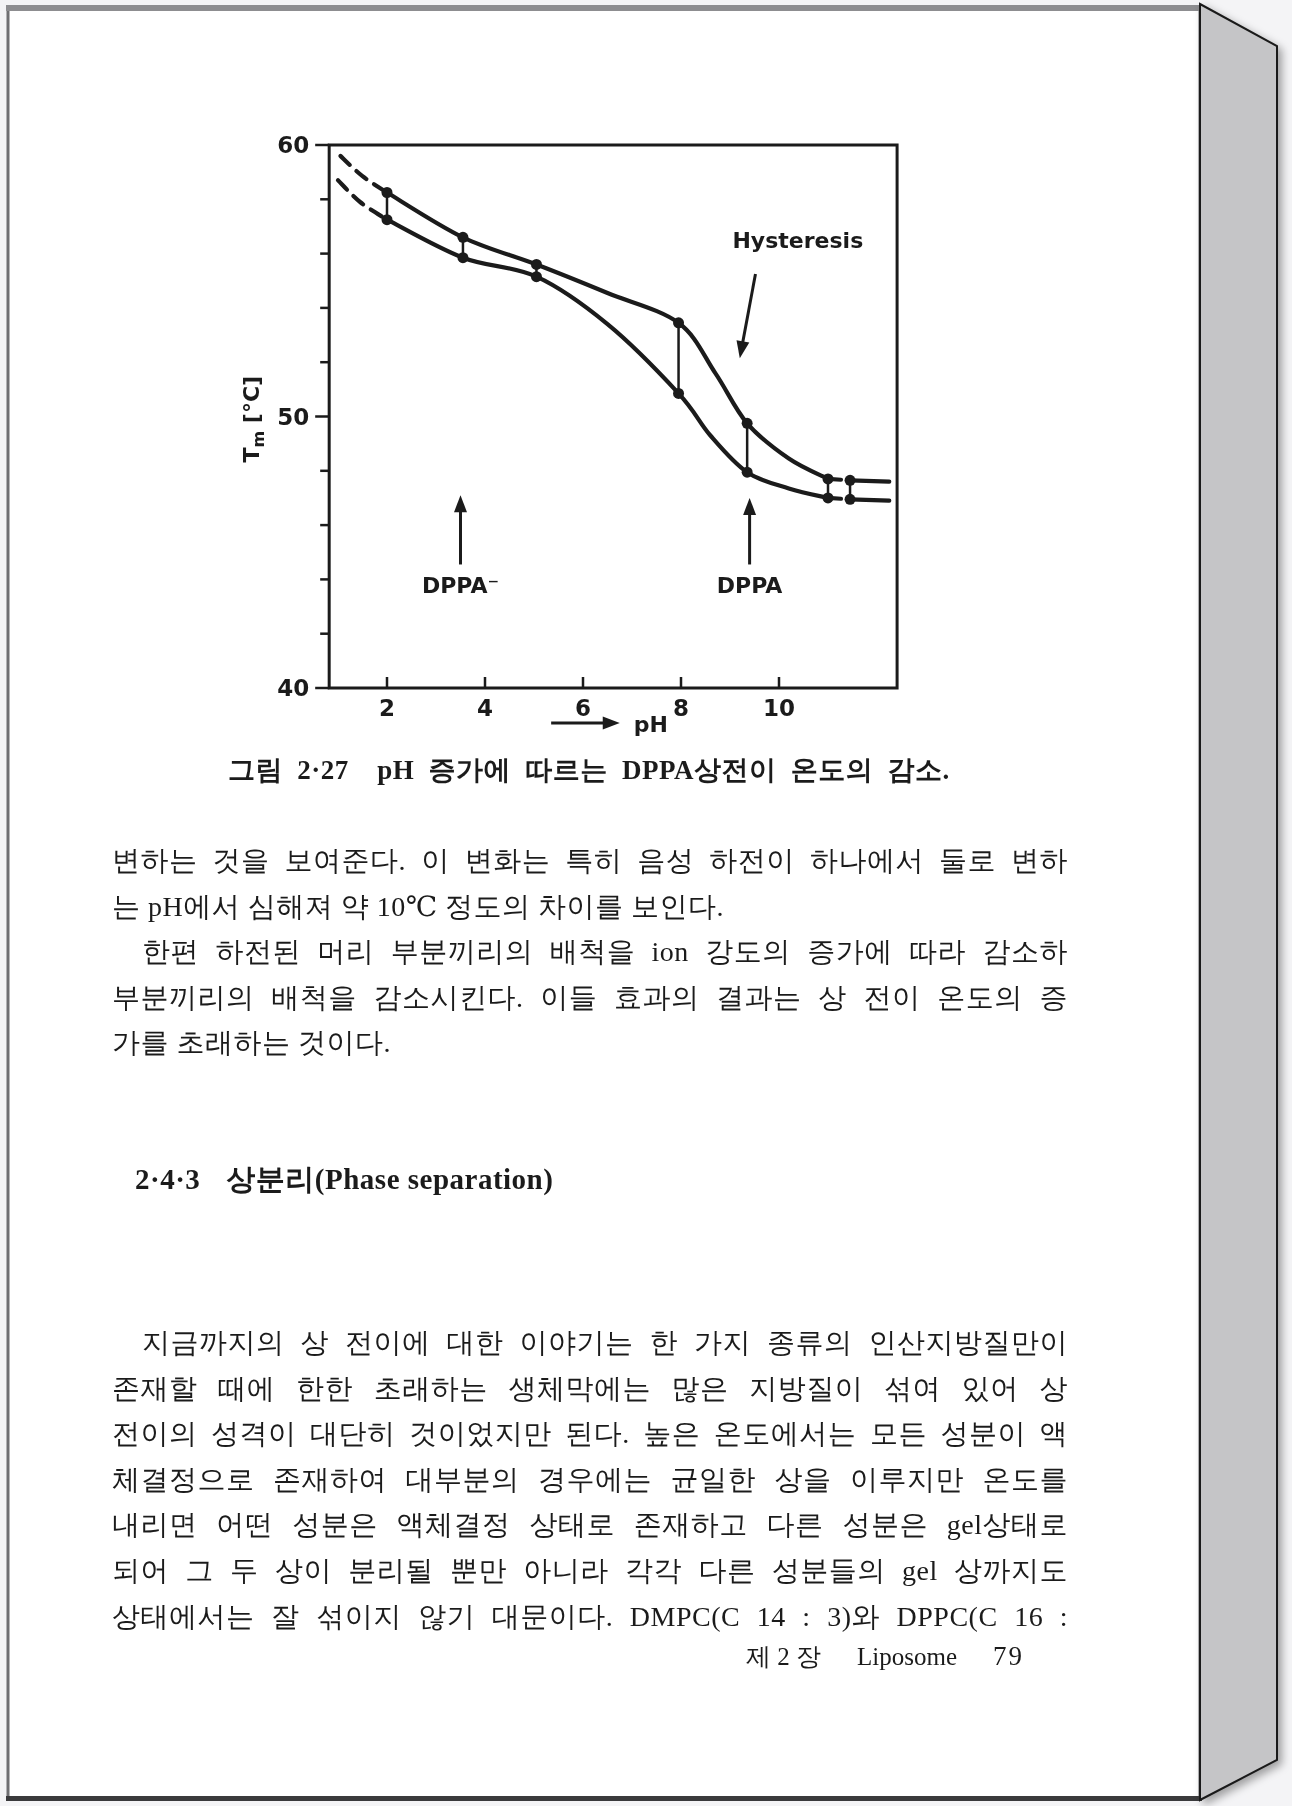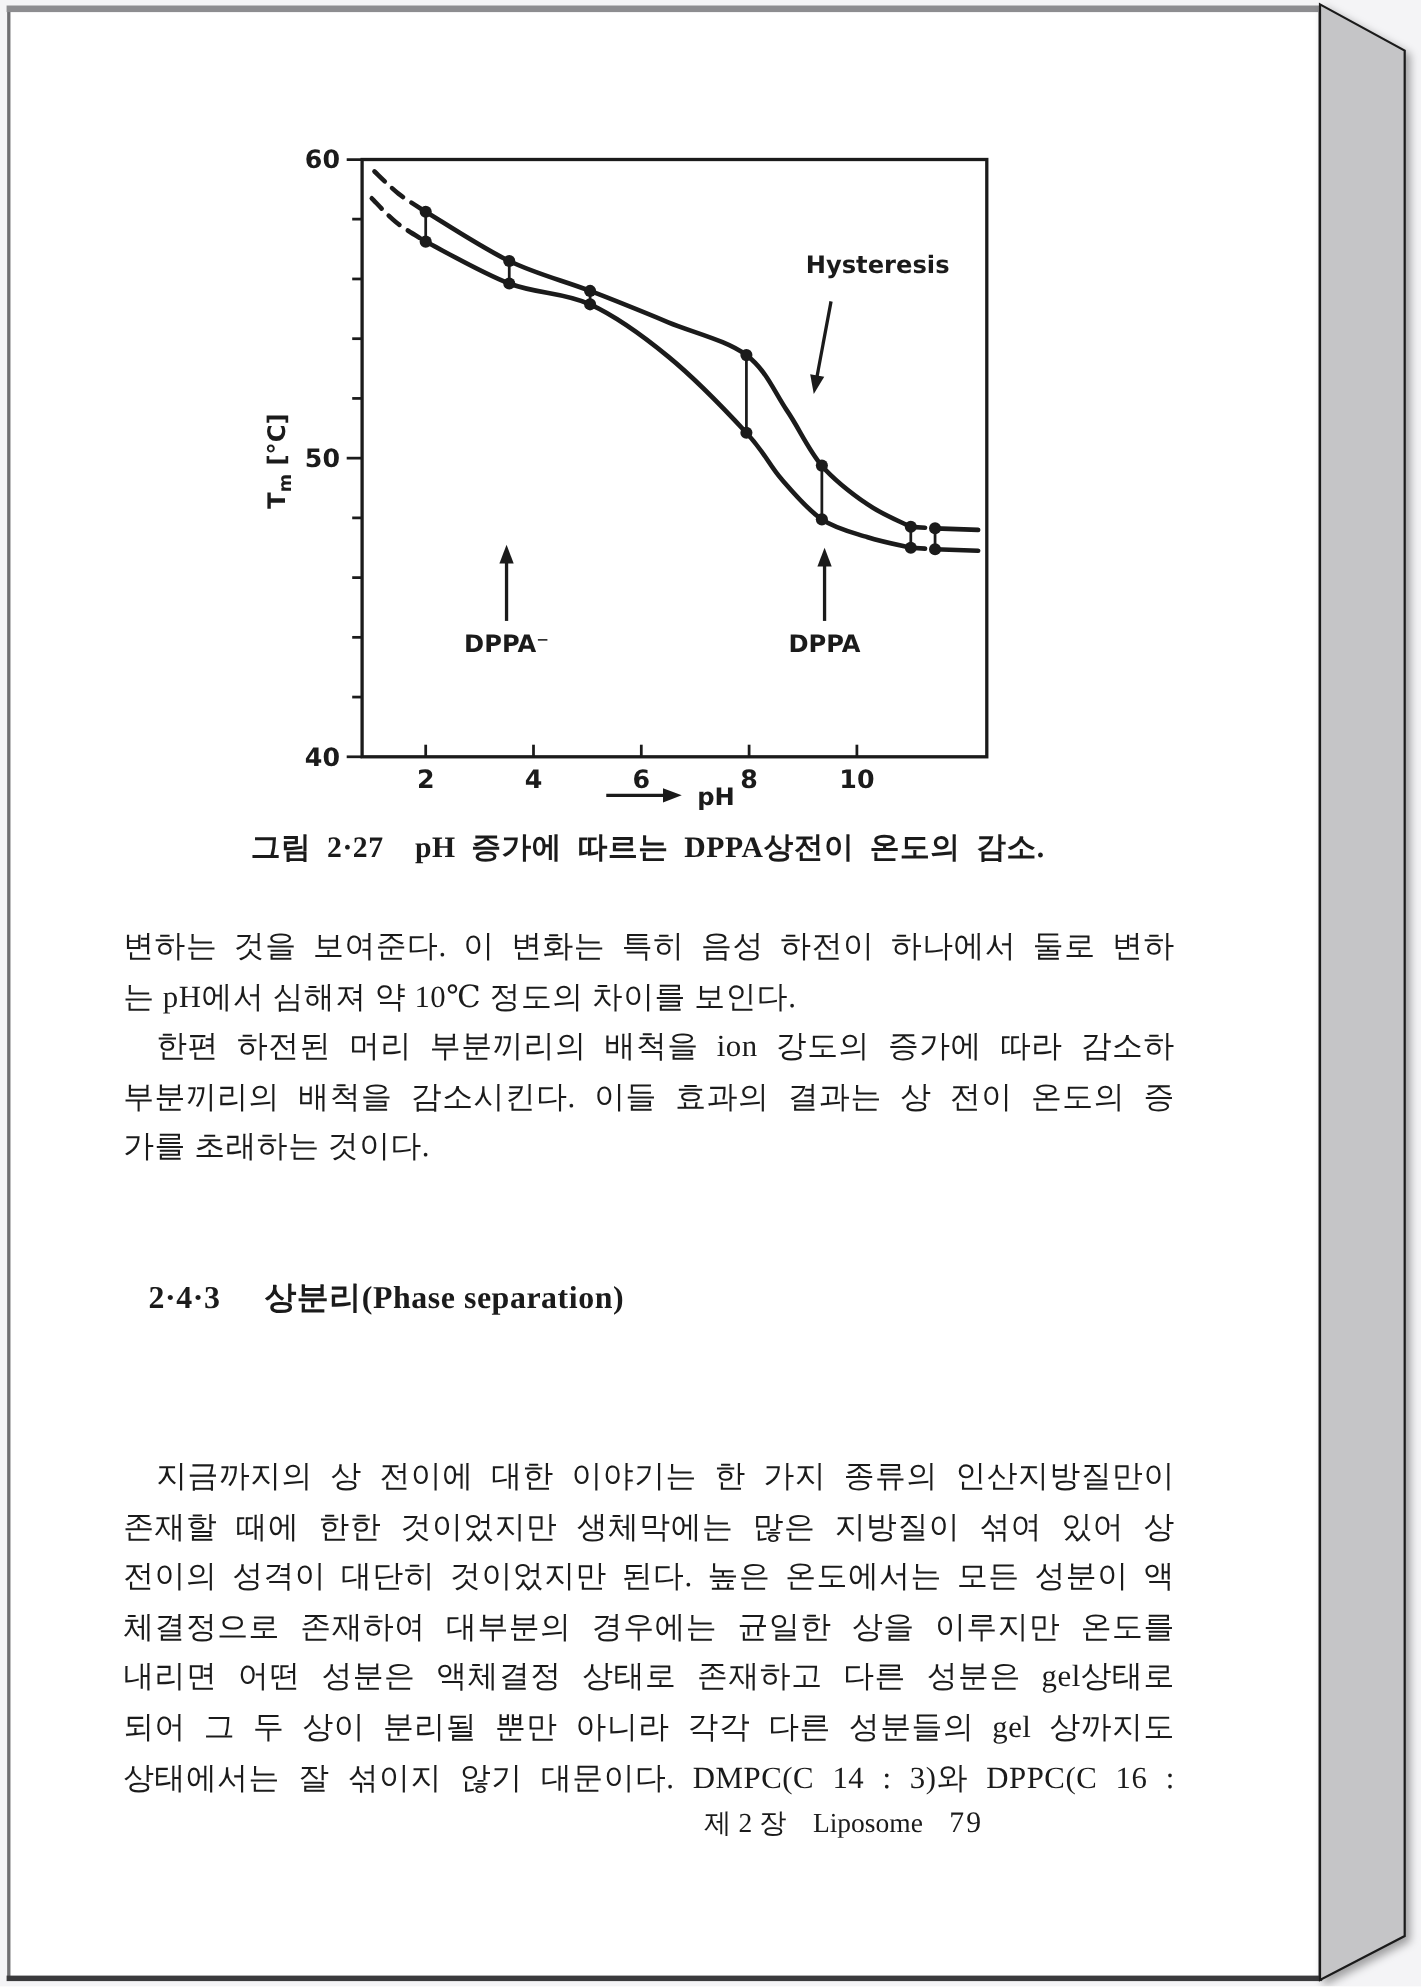--- a/index.html
+++ b/index.html
@@ -13,23 +13,23 @@
   #chart .ann{font-size:22px;fill:#1b1b1b;}
   .caption{position:absolute;left:228px;top:752px;width:760px;font-size:27px;font-weight:700;
            letter-spacing:.5px;word-spacing:7px;white-space:pre-wrap;}
   .para{position:absolute;left:112px;width:956px;font-size:28px;}
   .jline{height:45.6px;line-height:45.6px;white-space:nowrap;letter-spacing:.5px;}
   .jline.just{white-space:normal;text-align:justify;text-align-last:justify;}
   .jline.ind{padding-left:30px;}
   #para1{top:838px;}
   #para2{top:1320px;}
   .heading{position:absolute;left:135px;top:1160px;font-size:29px;font-weight:bold;letter-spacing:.5px;}
-  .heading .num{margin-right:40px;}
-  .footer{position:absolute;top:1640px;left:640px;width:384px;display:flex;justify-content:flex-start;
-          align-items:baseline;gap:24px;font-size:25px;}
+  .heading .num{margin-right:26px;}
+  .footer{position:absolute;top:1640px;left:640px;width:384px;display:flex;justify-content:flex-end;
+          align-items:baseline;gap:36px;font-size:25px;}
   .footer .pagenum{font-size:27px;letter-spacing:2px;}
 </style>
 </head>
 <body>
 
 <div class="canvas">
 
   <svg class="backdrop" width="1292" height="1806">
     <rect x="0" y="0" width="1292" height="1806" fill="#f4f4f6"></rect>
     <rect x="8" y="8" width="1192" height="1791" fill="#ffffff" stroke="#6f6f72" stroke-width="3"></rect>
@@ -117,21 +117,21 @@
         <div class="jline">는 pH에서 심해져 약 10℃ 정도의 차이를 보인다.</div>
         <div class="jline just ind">한편 하전된 머리 부분끼리의 배척을 ion 강도의 증가에 따라 감소하</div>
         <div class="jline just">부분끼리의 배척을 감소시킨다. 이들 효과의 결과는 상 전이 온도의 증</div>
         <div class="jline">가를 초래하는 것이다.</div>
       </div>
 
     <div class="heading"><span class="num">2·4·3</span><span>상분리(Phase separation)</span></div>
 
     <div class="para" id="para2">
         <div class="jline just ind">지금까지의 상 전이에 대한 이야기는 한 가지 종류의 인산지방질만이</div>
-        <div class="jline just">존재할 때에 한한 것이었지만 생체막에는 많은 지방질이 섞여 있어 상</div>
+        <div class="jline just">존재할 때에 한한 초래하는 생체막에는 많은 지방질이 섞여 있어 상</div>
         <div class="jline just">전이의 성격이 대단히 것이었지만 된다. 높은 온도에서는 모든 성분이 액</div>
         <div class="jline just">체결정으로 존재하여 대부분의 경우에는 균일한 상을 이루지만 온도를</div>
         <div class="jline just">내리면 어떤 성분은 액체결정 상태로 존재하고 다른 성분은 gel상태로</div>
         <div class="jline just">되어 그 두 상이 분리될 뿐만 아니라 각각 다른 성분들의 gel 상까지도</div>
         <div class="jline just">상태에서는 잘 섞이지 않기 대문이다. DMPC(C 14 : 3)와 DPPC(C 16 :</div>
       </div>
 
     <div class="footer">
       <span>제 2 장</span>
       <span>Liposome</span>

